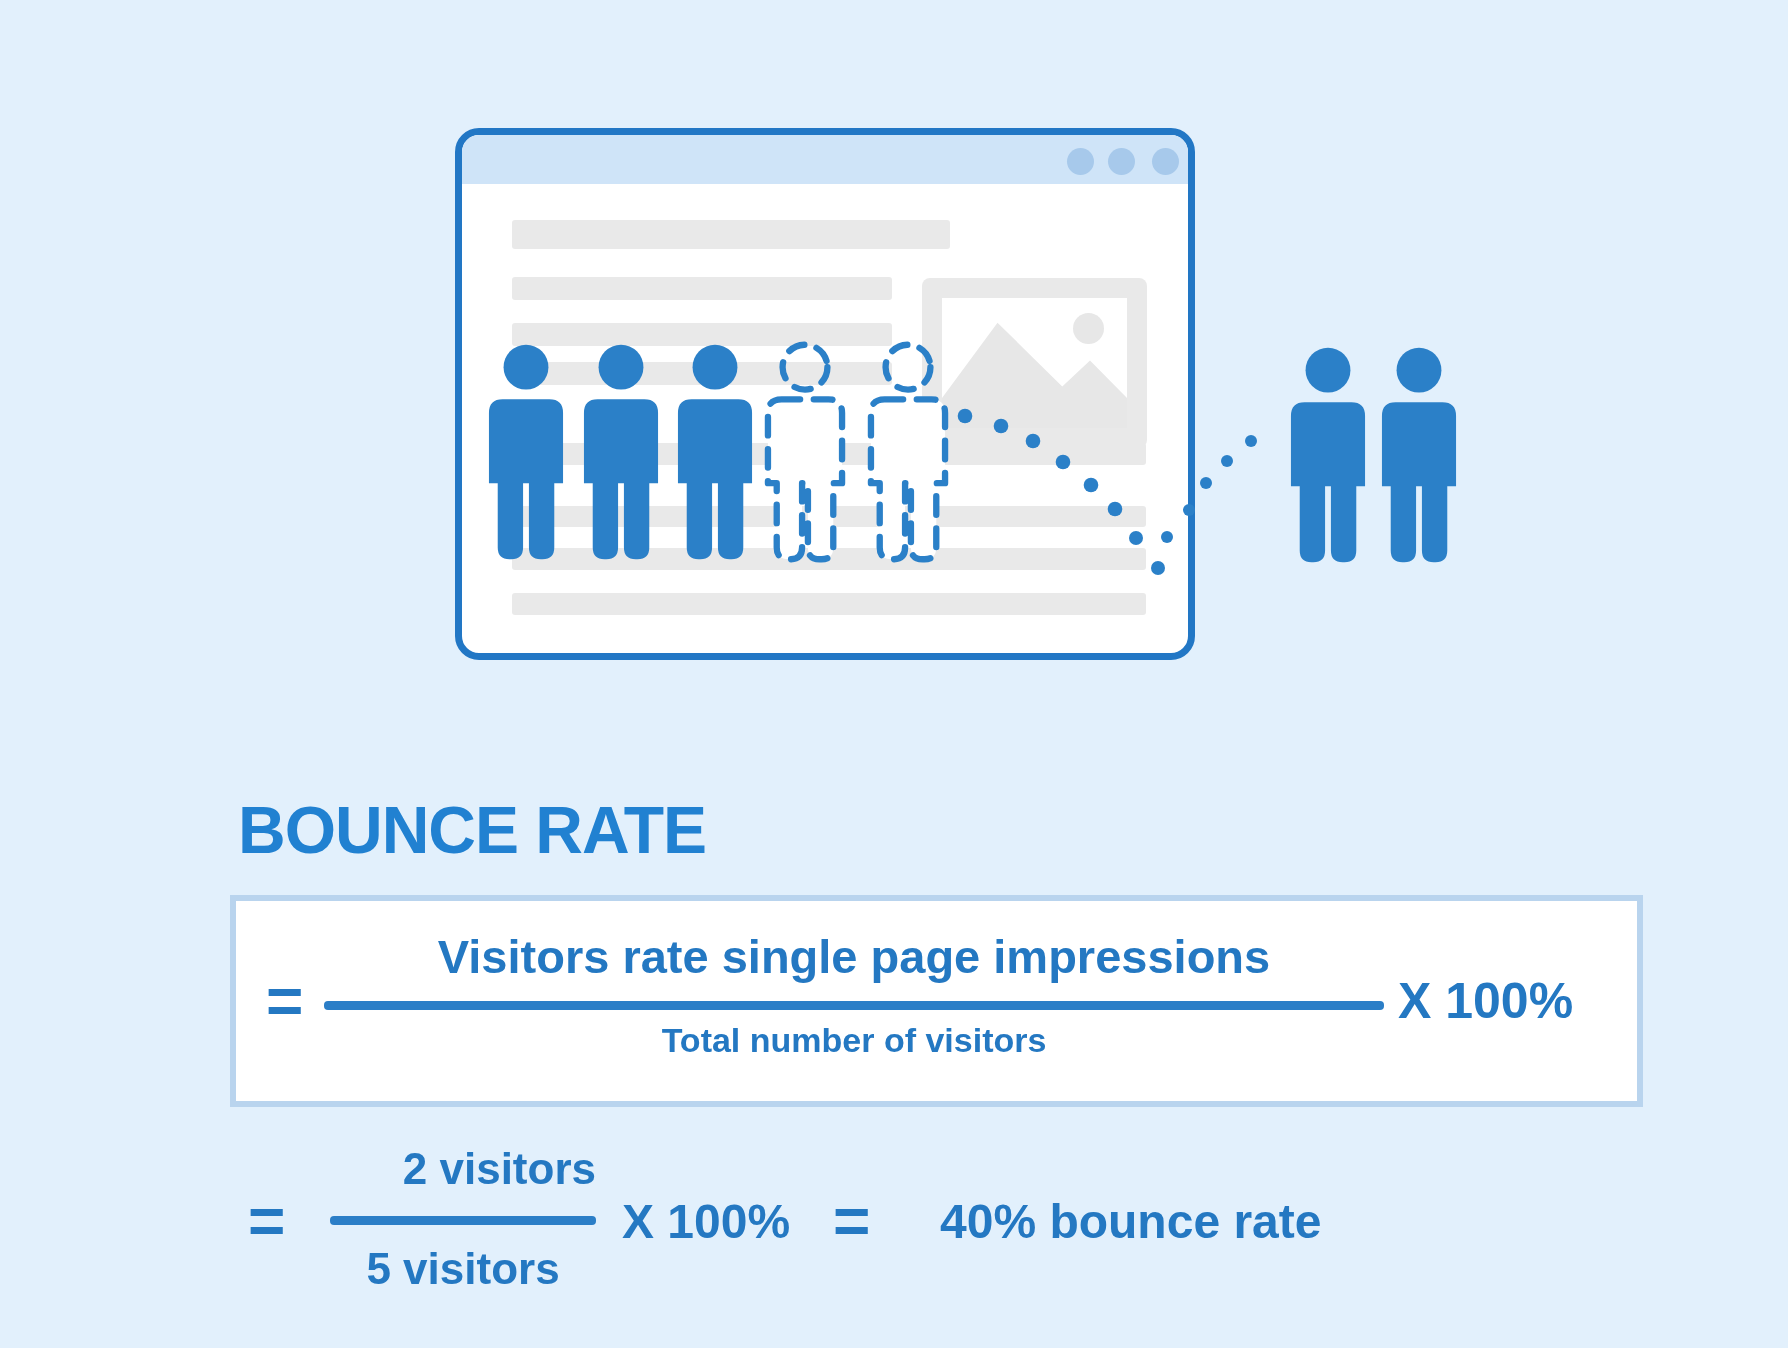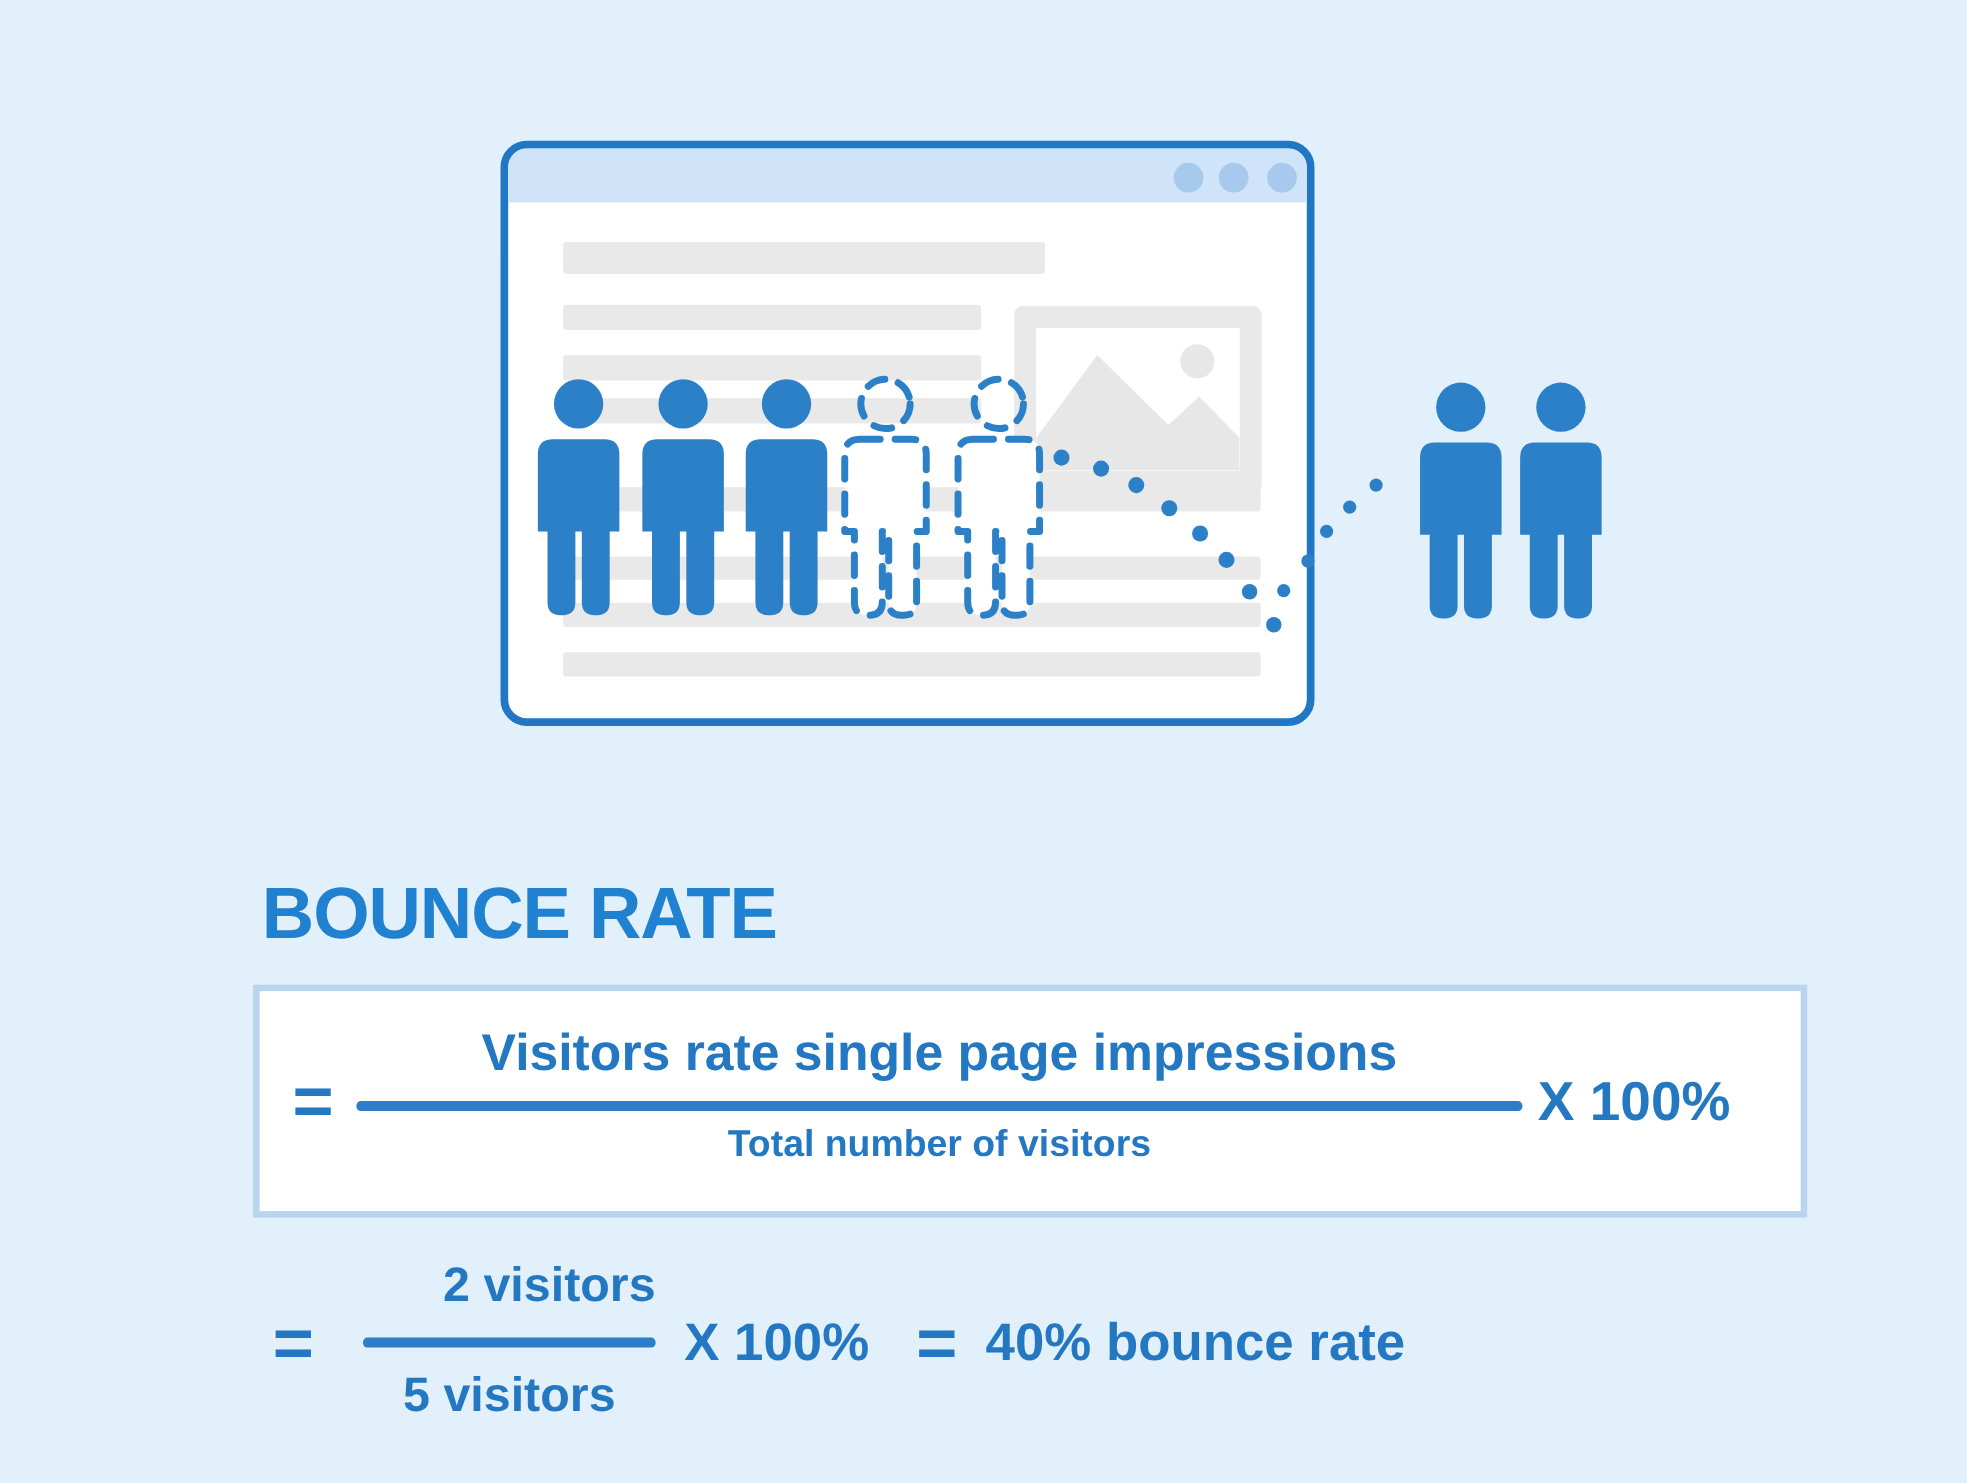--- a/index.html
+++ b/index.html
@@ -121,21 +121,21 @@
   }
   .ex-den{
     position:absolute;left:330px;top:1224px;width:266px;text-align:center;
     font-size:44px;
   }
   .ex-mult{
     position:absolute;left:622px;top:1201px;transform:translateY(-50%);
     font-size:48px;
   }
   .ex-result{
-    position:absolute;left:896px;top:1201px;transform:translateY(-50%);
+    position:absolute;left:940px;top:1201px;transform:translateY(-50%);
     font-size:48px;
   }
 </style>
 </head>
 <body>
 
 <div class="canvas">
 
   <svg width="0" height="0" style="position:absolute">
     <defs>

